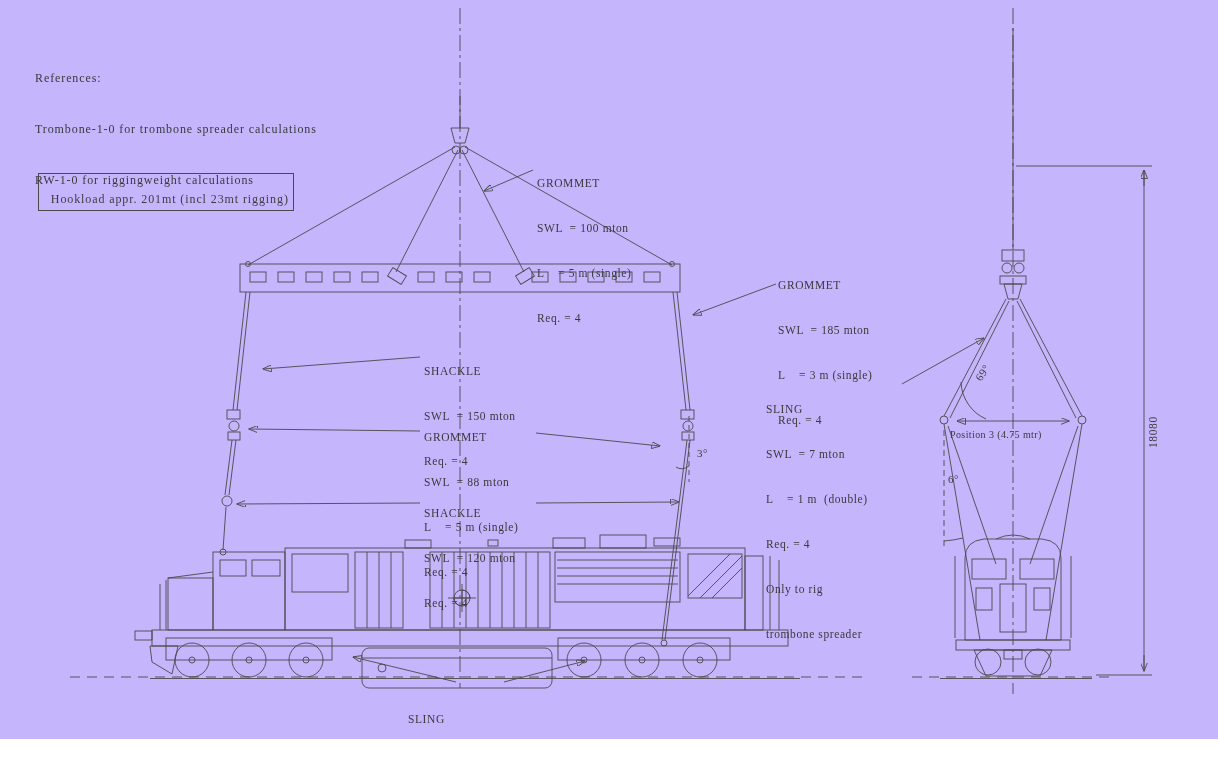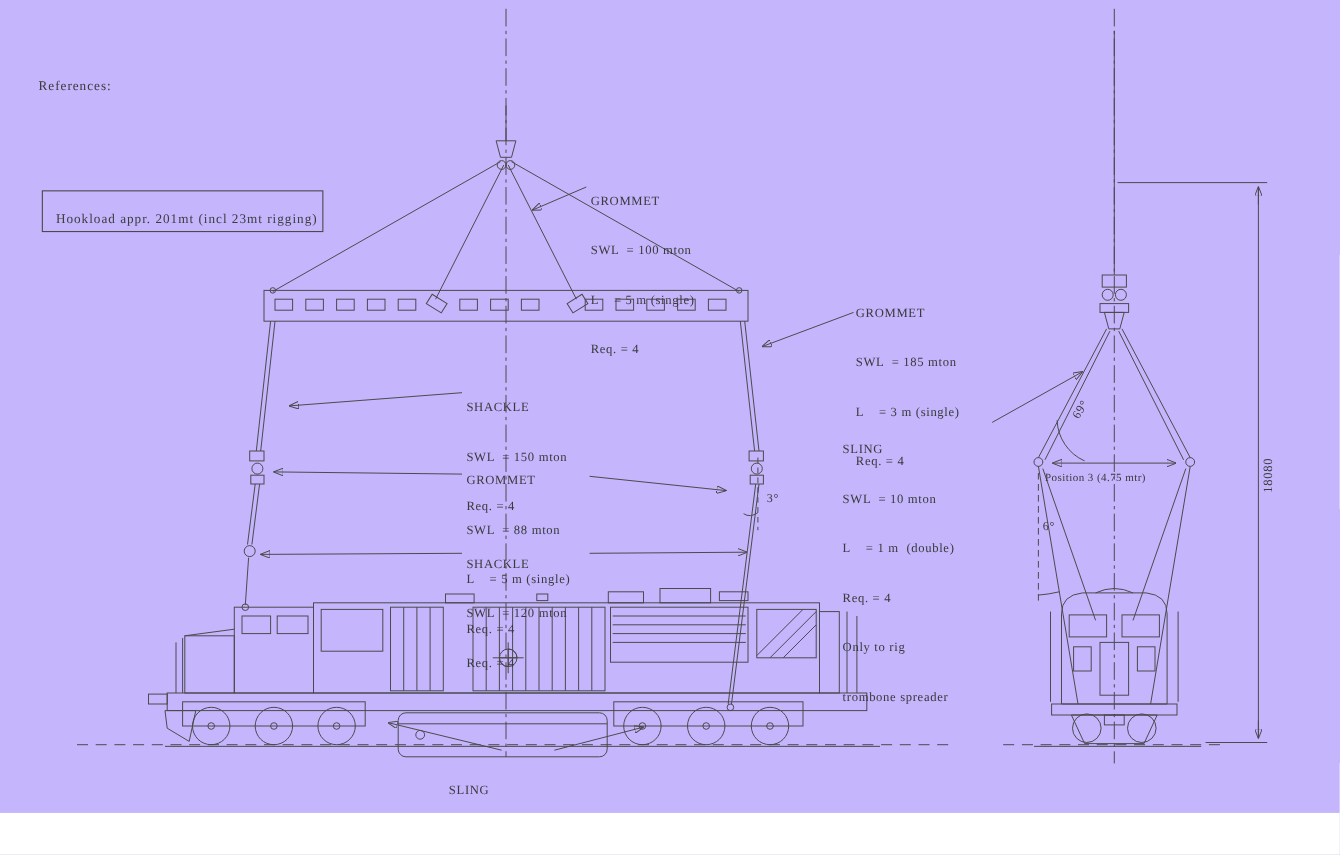--- a/index.html
+++ b/index.html
@@ -227,20 +227,22 @@
     <line x1="420" y1="503" x2="237" y2="504" marker-end="url(#arr)" stroke-width="0.7"></line>
     <line x1="536" y1="503" x2="679" y2="502" marker-end="url(#arr)" stroke-width="0.7"></line>
     <line x1="456" y1="682" x2="353" y2="657" marker-end="url(#arr)" stroke-width="0.7"></line>
     <line x1="504" y1="682" x2="585" y2="661" marker-end="url(#arr)" stroke-width="0.7"></line>
     <line x1="902" y1="384" x2="984" y2="338" marker-end="url(#arr)" stroke-width="0.7"></line>
   </g>
 </svg>
 
 <div class="lbl refs" style="left:35px;top:36px;">
   <div>References:</div>
+  <div>Trombone-1-0 for trombone spreader calculations</div>
+  <div>RW-1-0 for riggingweight calculations</div>
 </div>
 
 <div class="hookload" style="left:38px;top:173px;">
   <span>Hookload appr. 201mt (incl 23mt rigging)</span>
 </div>
 
 <div class="lbl" style="left:537px;top:146px;">
   <div>GROMMET</div>
   <div>SWL  = 100 mton</div>
   <div>L    = 5 m (single)</div>
@@ -275,21 +277,21 @@
 
 <div class="lbl" style="left:408px;top:682px;">
   <div>SLING</div>
   <div>SWL  = 25 mton</div>
   
   
 </div>
 
 <div class="lbl" style="left:766px;top:372px;">
   <div>SLING</div>
-  <div>SWL  = 10 mton</div>
+  <div>SWL  = 7 mton</div>
   <div>L    = 1 m  (double)</div>
   <div>Req. = 4</div>
   <div>Only to rig</div>
   <div>trombone spreader</div>
 </div>
 
 <div class="lbl ang" style="left:697px;top:446px;">3°</div>
 <div class="lbl ang rot69" style="left:972px;top:376px;">69°</div>
 <div class="lbl ang" style="left:948px;top:472px;">6°</div>
 <div class="lbl small" style="left:950px;top:427px;text-align:center;">Position 3 (4.75 mtr)</div>

